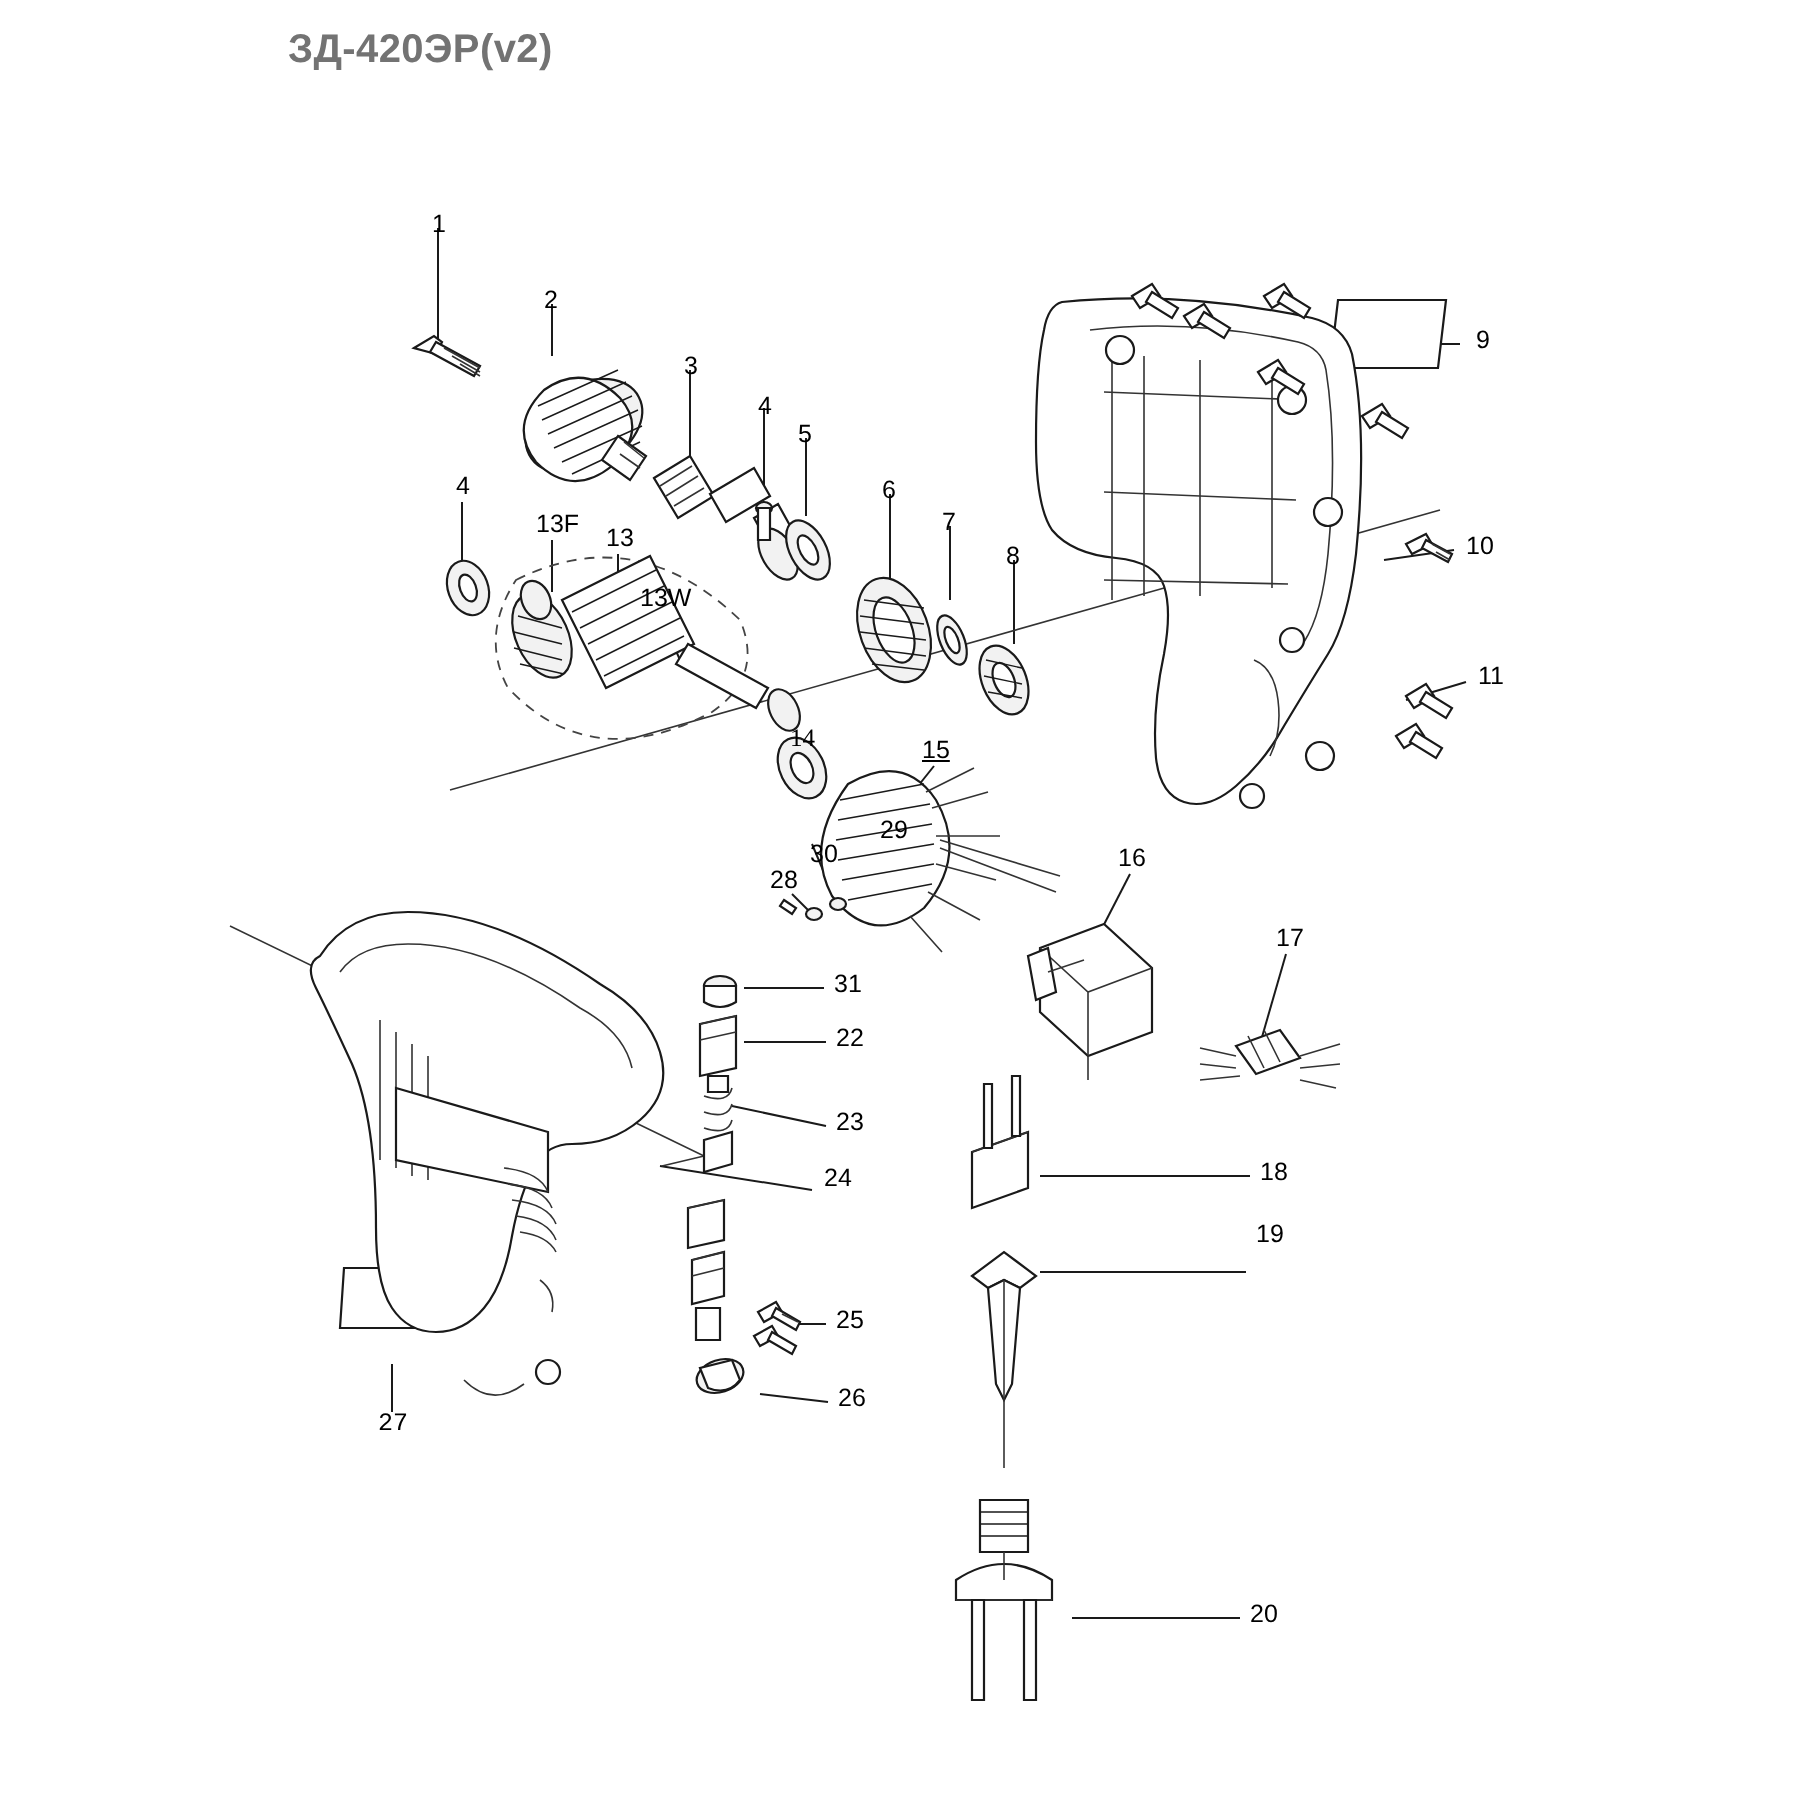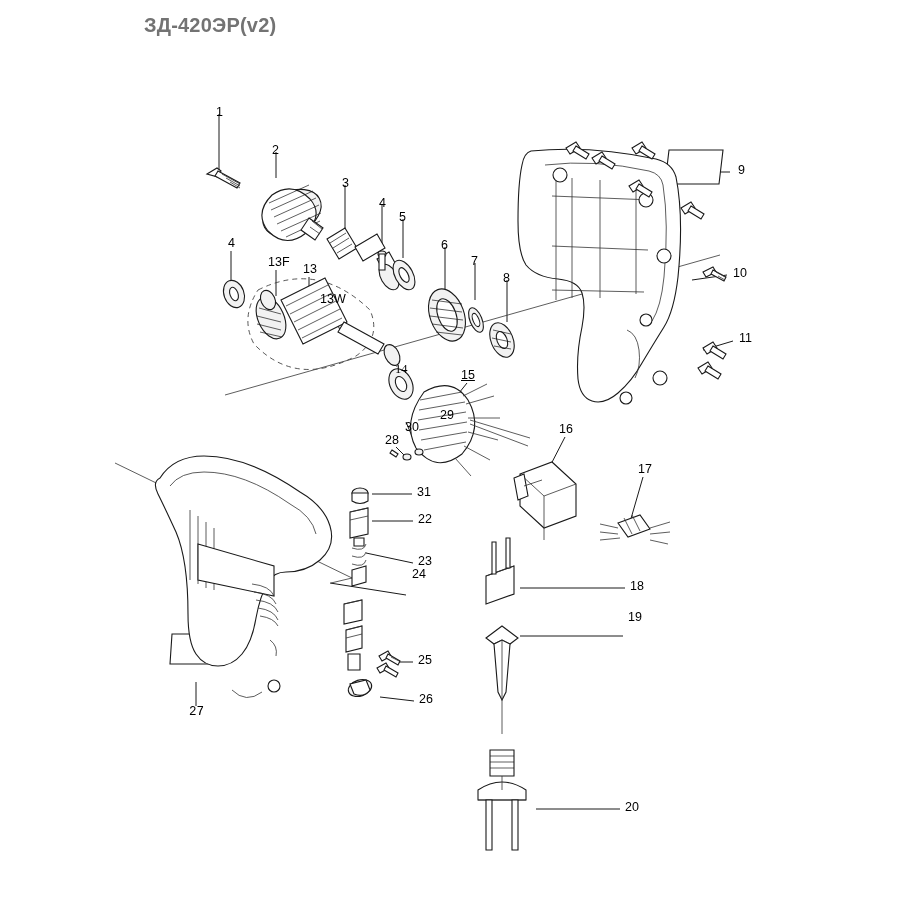--- a/index.html
+++ b/index.html
@@ -346,21 +346,21 @@
   <div class="callout" style="left:395px; top:362px;font-family:Liberation Serif, serif;">14</div>
   <div class="callout" style="left:461px; top:368px;text-decoration:underline;">15</div>
   <div class="callout" style="left:559px; top:422px;">16</div>
   <div class="callout" style="left:638px; top:462px;">17</div>
   <div class="callout" style="left:630px; top:579px;">18</div>
   <div class="callout" style="left:628px; top:610px;">19</div>
   <div class="callout" style="left:625px; top:800px;">20</div>
   <div class="callout" style="left:417px; top:485px;">31</div>
   <div class="callout" style="left:418px; top:512px;">22</div>
   <div class="callout" style="left:418px; top:554px;">23</div>
-  <div class="callout" style="left:412px; top:567px;">24</div>
+  <div class="callout" style="left:412px; top:582px;">24</div>
   <div class="callout" style="left:418px; top:653px;">25</div>
   <div class="callout" style="left:419px; top:692px;">26</div>
   <div class="callout" style="left:189px; top:705px;font-family:Liberation Mono, monospace;">27</div>
   <div class="callout" style="left:385px; top:433px;">28</div>
   <div class="callout" style="left:396px; top:408px;margin-left:44px;">29</div>
   <div class="callout" style="left:405px; top:420px;">30</div>
 
 </div>
 
 </body></html>

